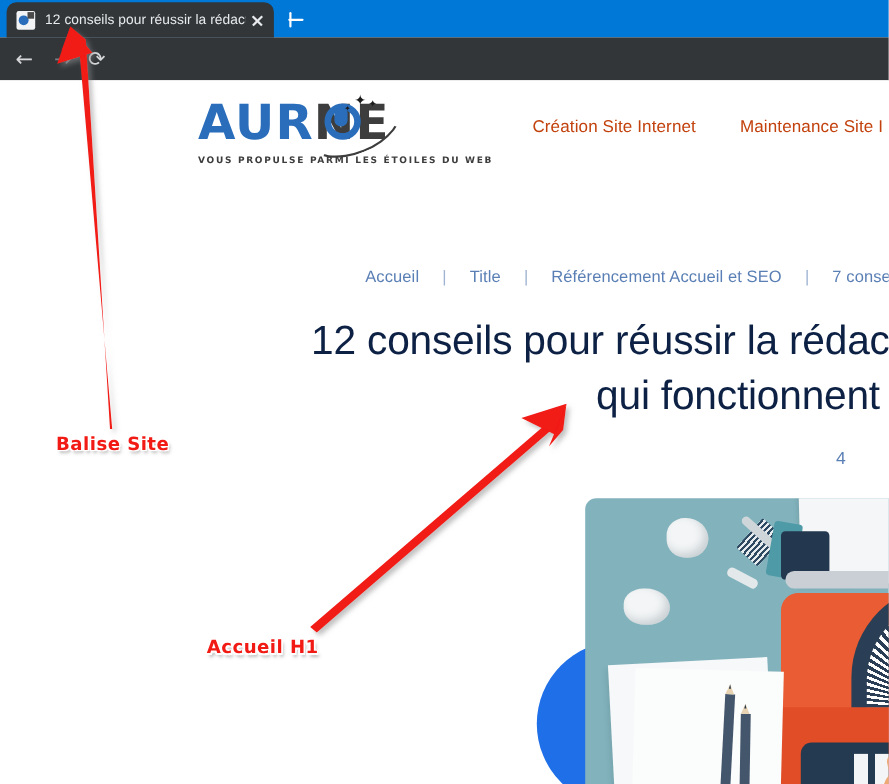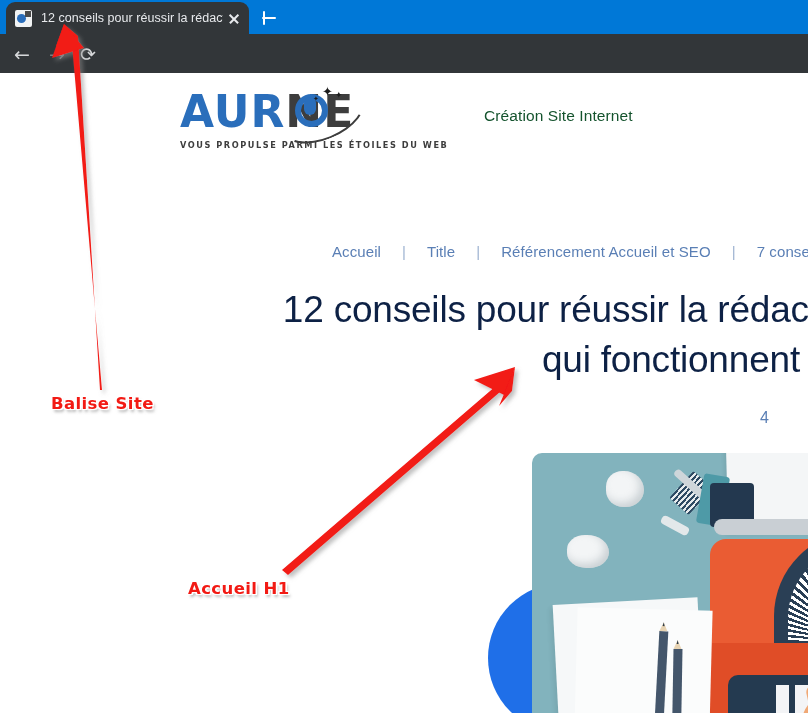--- a/index.html
+++ b/index.html
@@ -248,21 +248,21 @@
 
   .main-nav {
     position: absolute;
     left: 484px; top: 34px;
     display: flex;
     gap: 40px;
     white-space: nowrap;
   }
   .nav-item {
     font-size: 15.5px;
-    color: #14532d;
+    color: #c2410c;
     white-space: nowrap;
     letter-spacing: 0.1px;
   }
 
   .breadcrumb {
     position: absolute;
     left: 332px; top: 170px;
     display: flex;
     align-items: center;
     gap: 4px;
@@ -544,20 +544,21 @@
           <span class="logo-swoosh"></span>
           <span class="logo-star s1">✦</span>
           <span class="logo-star s2">✦</span>
           <span class="logo-star s3">✦</span>
         </div>
         <div class="logo-tagline">VOUS PROPULSE PARMI LES ÉTOILES DU WEB</div>
       </div>
 
       <nav class="main-nav">
         <span class="nav-item">Création Site Internet</span>
+        <span class="nav-item">Maintenance Site I</span>
       </nav>
     </div>
 
     <div class="breadcrumb">
       <span class="crumb">Accueil</span>
       <span class="crumb-sep">|</span>
       <span class="crumb">Title</span>
       <span class="crumb-sep">|</span>
       <span class="crumb">Référencement Accueil et SEO</span>
       <span class="crumb-sep">|</span>

